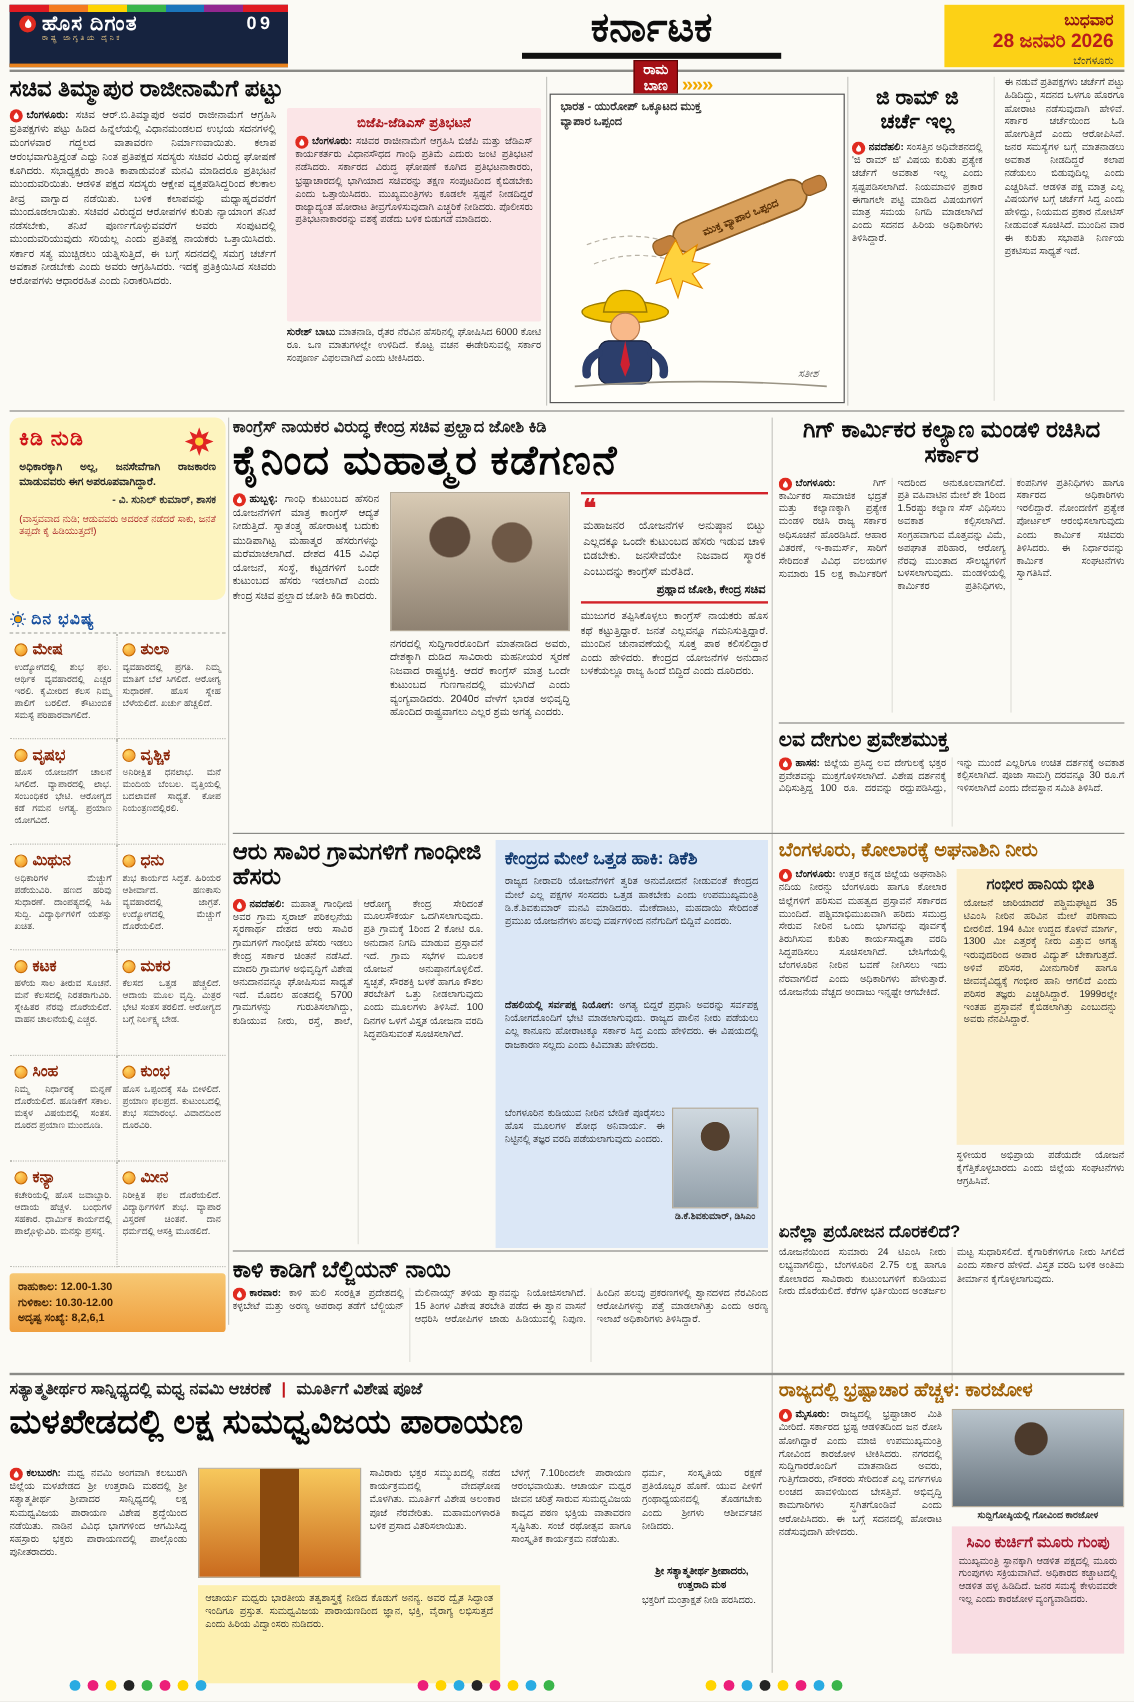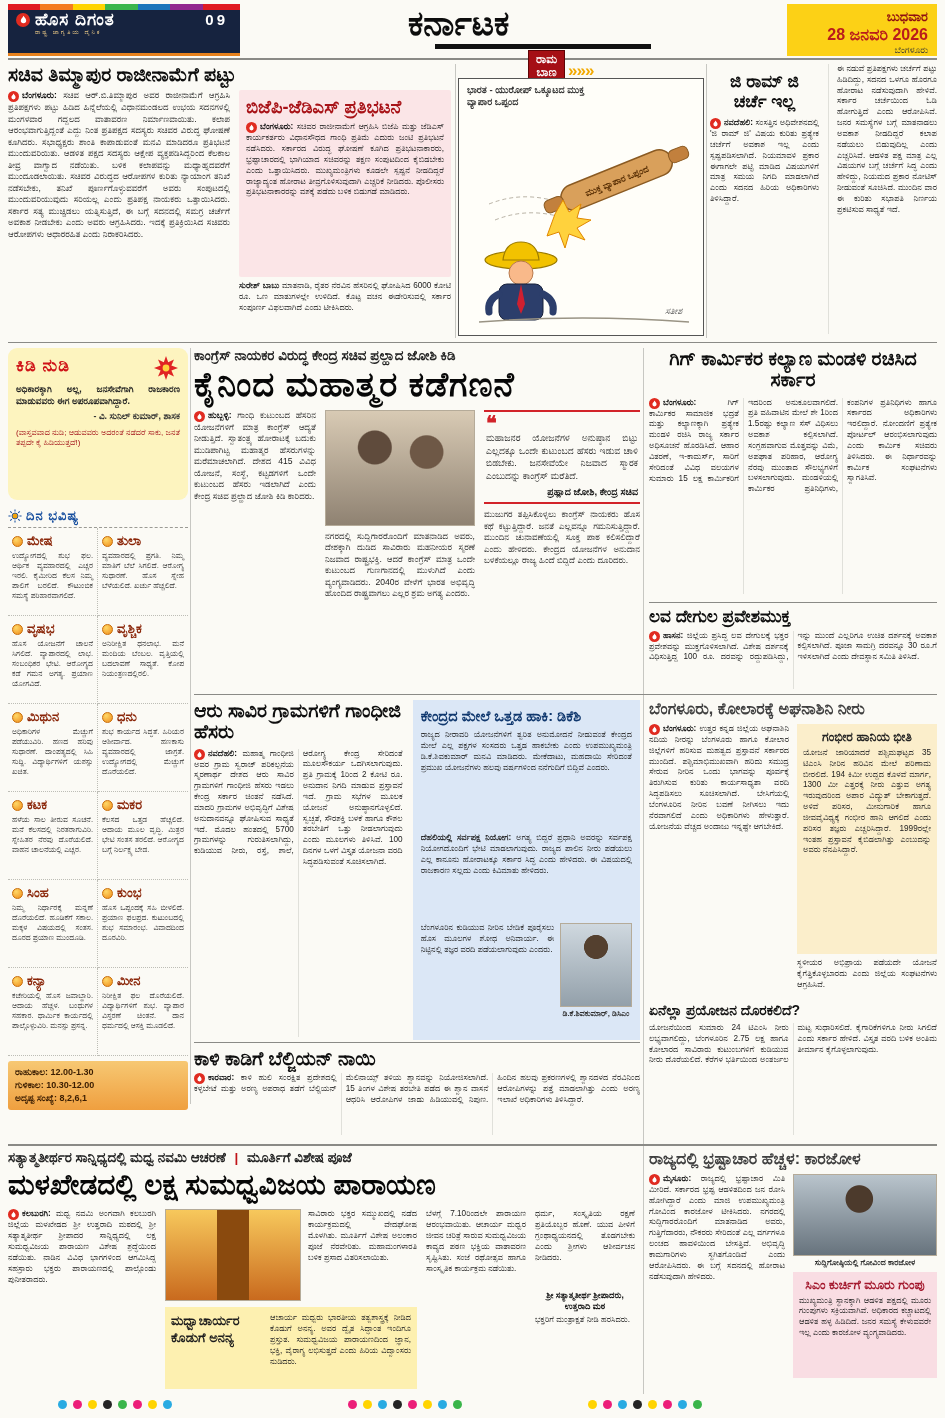--- a/index.html
+++ b/index.html
@@ -14,37 +14,37 @@
   .hr{background:#8a8a86;height:1px}
   .vr{background:#c7c7c2;width:1px}
   
   .mast{left:8px;top:4px;width:232px;height:52px;background:#16233f;border-bottom:3px solid #e8821d}
   .stripe{height:6px;width:100%;background:linear-gradient(90deg,#e01b22 0 14%,#f47b20 14% 28%,#ffd400 28% 42%,#3ab54a 42% 56%,#1b75bb 56% 70%,#92278f 70% 84%,#e01b22 84% 100%)}
   .logo-row{display:flex;align-items:center;gap:5px;padding:1px 8px 0}
   .logo-dot{width:14px;height:14px;border-radius:50%;background:#e02b20;display:flex;align-items:center;justify-content:center;flex:0 0 auto}
   .logo-txt{color:#fff;font-size:17px;font-weight:bold;letter-spacing:1px;line-height:1}
   .logo-tag{color:#ffd98d;font-size:6px;letter-spacing:2px;padding-left:27px;line-height:1.4}
   .pgnum{color:#fff;font-size:15px;font-weight:bold;line-height:1;letter-spacing:3px}
-  .sect{left:408px;top:6px;width:270px;text-align:left}
+  .sect{left:408px;top:6px;width:270px;text-align:center}
   .sect-t{font-size:34px;font-weight:bold;color:#0d0d0d;line-height:1}
   .sect-u{width:216px;height:5px;background:#111;margin:4px auto 0}
   .datebox{right:8px;top:4px;width:150px;height:52px;background:#fcd116;padding:5px 9px;text-align:right}
   .day{font-size:13px;font-weight:bold;color:#8f0f12;line-height:1.2}
   .dt{font-size:16px;font-weight:bold;color:#b91c1c;line-height:1.3}
   .city{font-size:9px;color:#333;line-height:1.3}
   
   .h19{font-size:19px;font-weight:bold;line-height:1.12;color:#0e0e0e}
   .h17{font-size:17px;font-weight:bold;line-height:1.15;color:#0e0e0e}
-  .h16{font-size:16px;font-weight:bold;line-height:1.18;color:#404040}
+  .h16{font-size:16px;font-weight:bold;line-height:1.18;color:#a16207}
   .h34{font-size:34px;font-weight:bold;letter-spacing:1px;line-height:1.05;color:#070707}
   .h29{font-size:28px;font-weight:bold;line-height:1.05;color:#070707}
   .kick{font-size:13.5px;font-weight:bold;color:#222}
   
   .pinkbox{background:#fbe5e7;padding:7px 7px;border-radius:2px}
-  .pinkbox .tt{font-size:18px;font-weight:bold;color:#a81318;text-align:left;margin-bottom:4px}
+  .pinkbox .tt{font-size:11px;font-weight:bold;color:#a81318;text-align:center;margin-bottom:4px}
   .bluebox{background:#dbe7f6;padding:8px 8px}
   .bluebox .tt{font-size:14.5px;font-weight:bold;color:#10386e;line-height:1.2;margin-bottom:5px}
   .creambox{background:#fbeecb;padding:6px}
   .creambox .tt{font-size:12.5px;font-weight:bold;color:#222;text-align:center;margin-bottom:3px}
   .pink2{background:#f9dde3;padding:6px}
   .pink2 .tt{font-size:12.5px;font-weight:bold;color:#a3172c;text-align:center;margin-bottom:3px}
   .yellowbox{background:#fdf0b0;padding:6px;display:flex;gap:7px}
   .yellowbox .tt{font-size:13px;font-weight:bold;color:#1c1c1c;width:92px;line-height:1.25;flex:0 0 auto}
   .kidi{left:8px;top:348px;width:180px;height:152px;background:#fdf4bf;border-radius:9px;padding:8px 8px;overflow:hidden}
   .kidi-t{font-size:17px;font-weight:bold;color:#cf1418;letter-spacing:1px}
@@ -457,49 +457,48 @@
         <span>ಉತ್ತರ ಕನ್ನಡ ಜಿಲ್ಲೆಯ ಅಘನಾಶಿನಿ ನದಿಯ ನೀರನ್ನು ಬೆಂಗಳೂರು ಹಾಗೂ ಕೋಲಾರ ಜಿಲ್ಲೆಗಳಿಗೆ ಹರಿಸುವ ಮಹತ್ವದ ಪ್ರಸ್ತಾವನೆ ಸರ್ಕಾರದ ಮುಂದಿದೆ. ಪಶ್ಚಿಮಾಭಿಮುಖವಾಗಿ ಹರಿದು ಸಮುದ್ರ ಸೇರುವ ನೀರಿನ ಒಂದು ಭಾಗವನ್ನು ಪೂರ್ವಕ್ಕೆ ತಿರುಗಿಸುವ ಕುರಿತು ಕಾರ್ಯಸಾಧ್ಯತಾ ವರದಿ ಸಿದ್ಧಪಡಿಸಲು ಸೂಚಿಸಲಾಗಿದೆ. ಬೇಸಿಗೆಯಲ್ಲಿ ಬೆಂಗಳೂರಿನ ನೀರಿನ ಬವಣೆ ನೀಗಿಸಲು ಇದು ನೆರವಾಗಲಿದೆ ಎಂದು ಅಧಿಕಾರಿಗಳು ಹೇಳುತ್ತಾರೆ. ಯೋಜನೆಯ ವೆಚ್ಚದ ಅಂದಾಜು ಇನ್ನಷ್ಟೇ ಆಗಬೇಕಿದೆ.</span>
       </div>
       <div class="col" style="width:140px">
         <div class="creambox">
           <div class="tt">ಗಂಭೀರ ಹಾನಿಯ ಭೀತಿ</div>
           <div class="bt2" style="height:200px">ಯೋಜನೆ ಜಾರಿಯಾದರೆ ಪಶ್ಚಿಮಘಟ್ಟದ 35 ಟಿಎಂಸಿ ನೀರಿನ ಹರಿವಿನ ಮೇಲೆ ಪರಿಣಾಮ ಬೀರಲಿದೆ. 194 ಕಿಮೀ ಉದ್ದದ ಕೊಳವೆ ಮಾರ್ಗ, 1300 ಮೀ ಎತ್ತರಕ್ಕೆ ನೀರು ಎತ್ತುವ ಅಗತ್ಯ ಇರುವುದರಿಂದ ಅಪಾರ ವಿದ್ಯುತ್ ಬೇಕಾಗುತ್ತದೆ. ಅಳಿವೆ ಪರಿಸರ, ಮೀನುಗಾರಿಕೆ ಹಾಗೂ ಜೀವವೈವಿಧ್ಯಕ್ಕೆ ಗಂಭೀರ ಹಾನಿ ಆಗಲಿದೆ ಎಂದು ಪರಿಸರ ತಜ್ಞರು ಎಚ್ಚರಿಸಿದ್ದಾರೆ. 1999ರಲ್ಲೇ ಇಂತಹ ಪ್ರಸ್ತಾವನೆ ಕೈಬಿಡಲಾಗಿತ್ತು ಎಂಬುದನ್ನು ಅವರು ನೆನಪಿಸಿದ್ದಾರೆ.</div>
         </div>
         <div class="bt2" style="height:36px;margin-top:4px">ಸ್ಥಳೀಯರ ಅಭಿಪ್ರಾಯ ಪಡೆಯದೇ ಯೋಜನೆ ಕೈಗೆತ್ತಿಕೊಳ್ಳಬಾರದು ಎಂದು ಜಿಲ್ಲೆಯ ಸಂಘಟನೆಗಳು ಆಗ್ರಹಿಸಿವೆ.</div>
       </div>
     </div>
-    <div class="subh" style="margin-top:8px">ಏನೆಲ್ಲಾ ಪ್ರಯೋಜನ ದೊರಕಲಿದೆ?</div>
+    <div class="subh" style="margin-top:24px">ಏನೆಲ್ಲಾ ಪ್ರಯೋಜನ ದೊರಕಲಿದೆ?</div>
     <div class="c2 bt2" style="height:112px;margin-top:4px">ಯೋಜನೆಯಿಂದ ಸುಮಾರು 24 ಟಿಎಂಸಿ ನೀರು ಲಭ್ಯವಾಗಲಿದ್ದು, ಬೆಂಗಳೂರಿನ 2.75 ಲಕ್ಷ ಹಾಗೂ ಕೋಲಾರದ ಸಾವಿರಾರು ಕುಟುಂಬಗಳಿಗೆ ಕುಡಿಯುವ ನೀರು ದೊರೆಯಲಿದೆ. ಕೆರೆಗಳ ಭರ್ತಿಯಿಂದ ಅಂತರ್ಜಲ ಮಟ್ಟ ಸುಧಾರಿಸಲಿದೆ. ಕೈಗಾರಿಕೆಗಳಿಗೂ ನೀರು ಸಿಗಲಿದೆ ಎಂದು ಸರ್ಕಾರ ಹೇಳಿದೆ. ವಿಸ್ತೃತ ವರದಿ ಬಳಿಕ ಅಂತಿಮ ತೀರ್ಮಾನ ಕೈಗೊಳ್ಳಲಾಗುವುದು.</div>
   </article>
 
   <div class="abs hr" style="left:8px;top:1144px;width:929px;height:2px"></div>
 
   <article class="abs" style="left:8px;top:1150px;width:630px;height:244px">
     <div class="kick">
       <span>ಸತ್ಯಾತ್ಮತೀರ್ಥರ ಸಾನ್ನಿಧ್ಯದಲ್ಲಿ ಮಧ್ವ ನವಮಿ ಆಚರಣೆ</span>
       <span style="color:#c01318;padding:0 5px">|</span>
       <span>ಮೂರ್ತಿಗೆ ವಿಶೇಷ ಪೂಜೆ</span>
     </div>
     <div class="h29" style="margin-top:4px">ಮಳಖೇಡದಲ್ಲಿ ಲಕ್ಷ ಸುಮಧ್ವವಿಜಯ ಪಾರಾಯಣ</div>
-    <div class="row" style="margin-top:10px;gap:9px">
+    <div class="row" style="margin-top:24px;gap:9px">
       <div class="col bt2" style="width:148px;height:180px">
         <span class="fl">
             <svg width="7" height="7">
               <use href="#sym-flame"></use>
             </svg>
           </span><span class="dl">ಕಲಬುರಗಿ:</span>
         <span>ಮಧ್ವ ನವಮಿ ಅಂಗವಾಗಿ ಕಲಬುರಗಿ ಜಿಲ್ಲೆಯ ಮಳಖೇಡದ ಶ್ರೀ ಉತ್ತರಾದಿ ಮಠದಲ್ಲಿ ಶ್ರೀ ಸತ್ಯಾತ್ಮತೀರ್ಥ ಶ್ರೀಪಾದರ ಸಾನ್ನಿಧ್ಯದಲ್ಲಿ ಲಕ್ಷ ಸುಮಧ್ವವಿಜಯ ಪಾರಾಯಣ ವಿಶೇಷ ಶ್ರದ್ಧೆಯಿಂದ ನಡೆಯಿತು. ನಾಡಿನ ವಿವಿಧ ಭಾಗಗಳಿಂದ ಆಗಮಿಸಿದ್ದ ಸಹಸ್ರಾರು ಭಕ್ತರು ಪಾರಾಯಣದಲ್ಲಿ ಪಾಲ್ಗೊಂಡು ಪುನೀತರಾದರು.</span>
       </div>
       <div class="col" style="width:252px">
         <div class="row" style="gap:7px">
           <div class="ph ph-temple" style="width:136px;height:92px"></div>
           <div class="bt2" style="flex:1;height:92px">ಸಾವಿರಾರು ಭಕ್ತರ ಸಮ್ಮುಖದಲ್ಲಿ ನಡೆದ ಕಾರ್ಯಕ್ರಮದಲ್ಲಿ ವೇದಘೋಷ ಮೊಳಗಿತು. ಮೂರ್ತಿಗೆ ವಿಶೇಷ ಅಲಂಕಾರ ಪೂಜೆ ನೆರವೇರಿತು. ಮಹಾಮಂಗಳಾರತಿ ಬಳಿಕ ಪ್ರಸಾದ ವಿತರಿಸಲಾಯಿತು.</div>
         </div>
         <div class="yellowbox" style="margin-top:6px;height:82px">
-          <div class="tt">ಮಧ್ವಾಚಾರ್ಯರ ಕೊಡುಗೆ ಅನನ್ಯ</div>
           <div class="bt2" style="flex:1;height:70px">ಆಚಾರ್ಯ ಮಧ್ವರು ಭಾರತೀಯ ತತ್ವಶಾಸ್ತ್ರಕ್ಕೆ ನೀಡಿದ ಕೊಡುಗೆ ಅನನ್ಯ. ಅವರ ದ್ವೈತ ಸಿದ್ಧಾಂತ ಇಂದಿಗೂ ಪ್ರಸ್ತುತ. ಸುಮಧ್ವವಿಜಯ ಪಾರಾಯಣದಿಂದ ಜ್ಞಾನ, ಭಕ್ತಿ, ವೈರಾಗ್ಯ ಲಭಿಸುತ್ತದೆ ಎಂದು ಹಿರಿಯ ವಿದ್ವಾಂಸರು ನುಡಿದರು.</div>
         </div>
       </div>
       <div class="col bt2" style="width:100px;height:180px">ಬೆಳಗ್ಗೆ 7.10ರಿಂದಲೇ ಪಾರಾಯಣ ಆರಂಭವಾಯಿತು. ಆಚಾರ್ಯ ಮಧ್ವರ ಜೀವನ ಚರಿತ್ರೆ ಸಾರುವ ಸುಮಧ್ವವಿಜಯ ಕಾವ್ಯದ ಪಠಣ ಭಕ್ತಿಯ ವಾತಾವರಣ ಸೃಷ್ಟಿಸಿತು. ಸಂಜೆ ರಥೋತ್ಸವ ಹಾಗೂ ಸಾಂಸ್ಕೃತಿಕ ಕಾರ್ಯಕ್ರಮ ನಡೆಯಿತು.</div>
       <div class="col" style="width:100px;height:180px">
         <div class="bt2" style="height:78px">ಧರ್ಮ, ಸಂಸ್ಕೃತಿಯ ರಕ್ಷಣೆ ಪ್ರತಿಯೊಬ್ಬರ ಹೊಣೆ. ಯುವ ಪೀಳಿಗೆ ಗ್ರಂಥಾಧ್ಯಯನದಲ್ಲಿ ತೊಡಗಬೇಕು ಎಂದು ಶ್ರೀಗಳು ಆಶೀರ್ವಚನ ನೀಡಿದರು.</div>
         <div style="font-size:8.4px;font-weight:bold;color:#111;margin:3px 0;text-align:center">ಶ್ರೀ ಸತ್ಯಾತ್ಮತೀರ್ಥ ಶ್ರೀಪಾದರು, ಉತ್ತರಾದಿ ಮಠ</div>
         <div class="bt2" style="height:60px">ಭಕ್ತರಿಗೆ ಮಂತ್ರಾಕ್ಷತೆ ನೀಡಿ ಹರಸಿದರು.</div>
       </div>
     </div>

